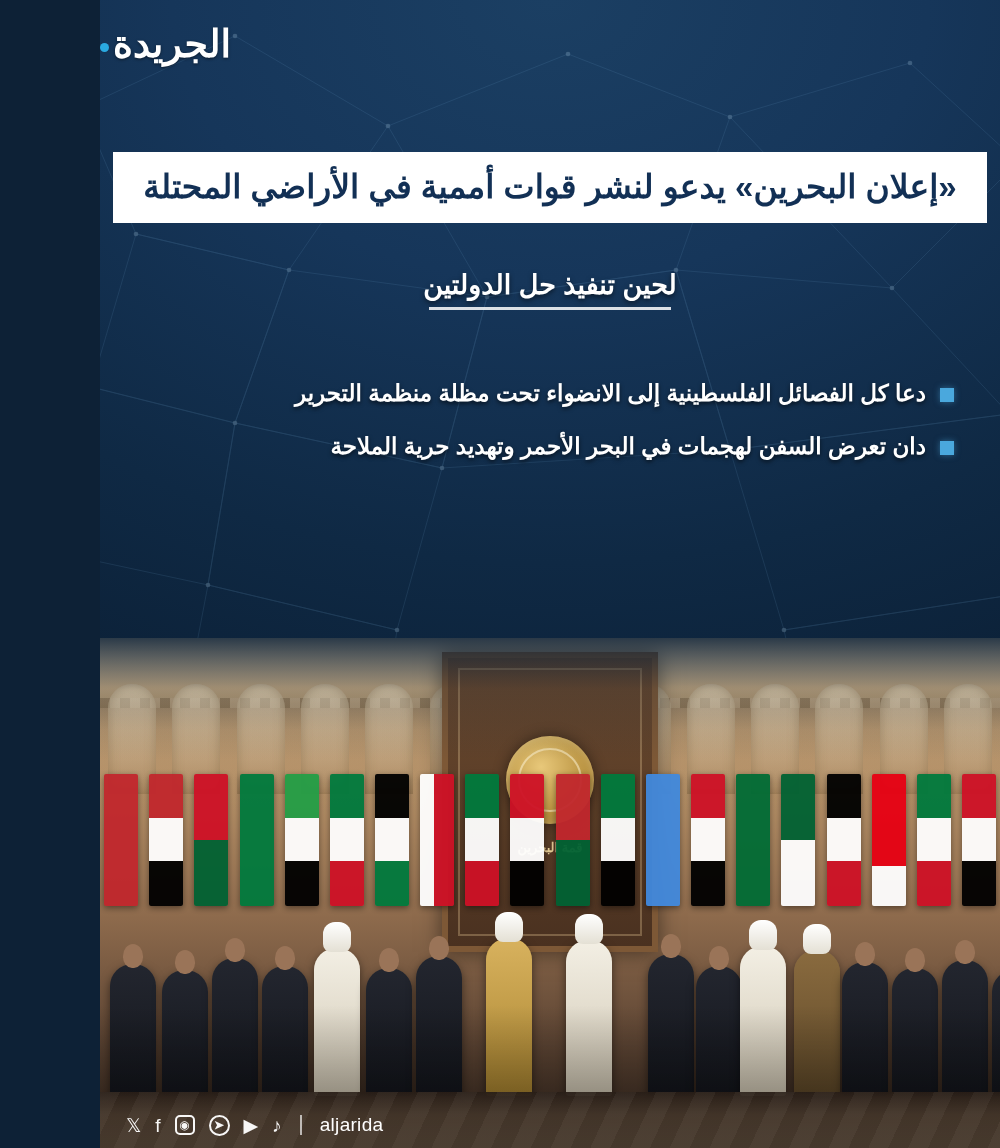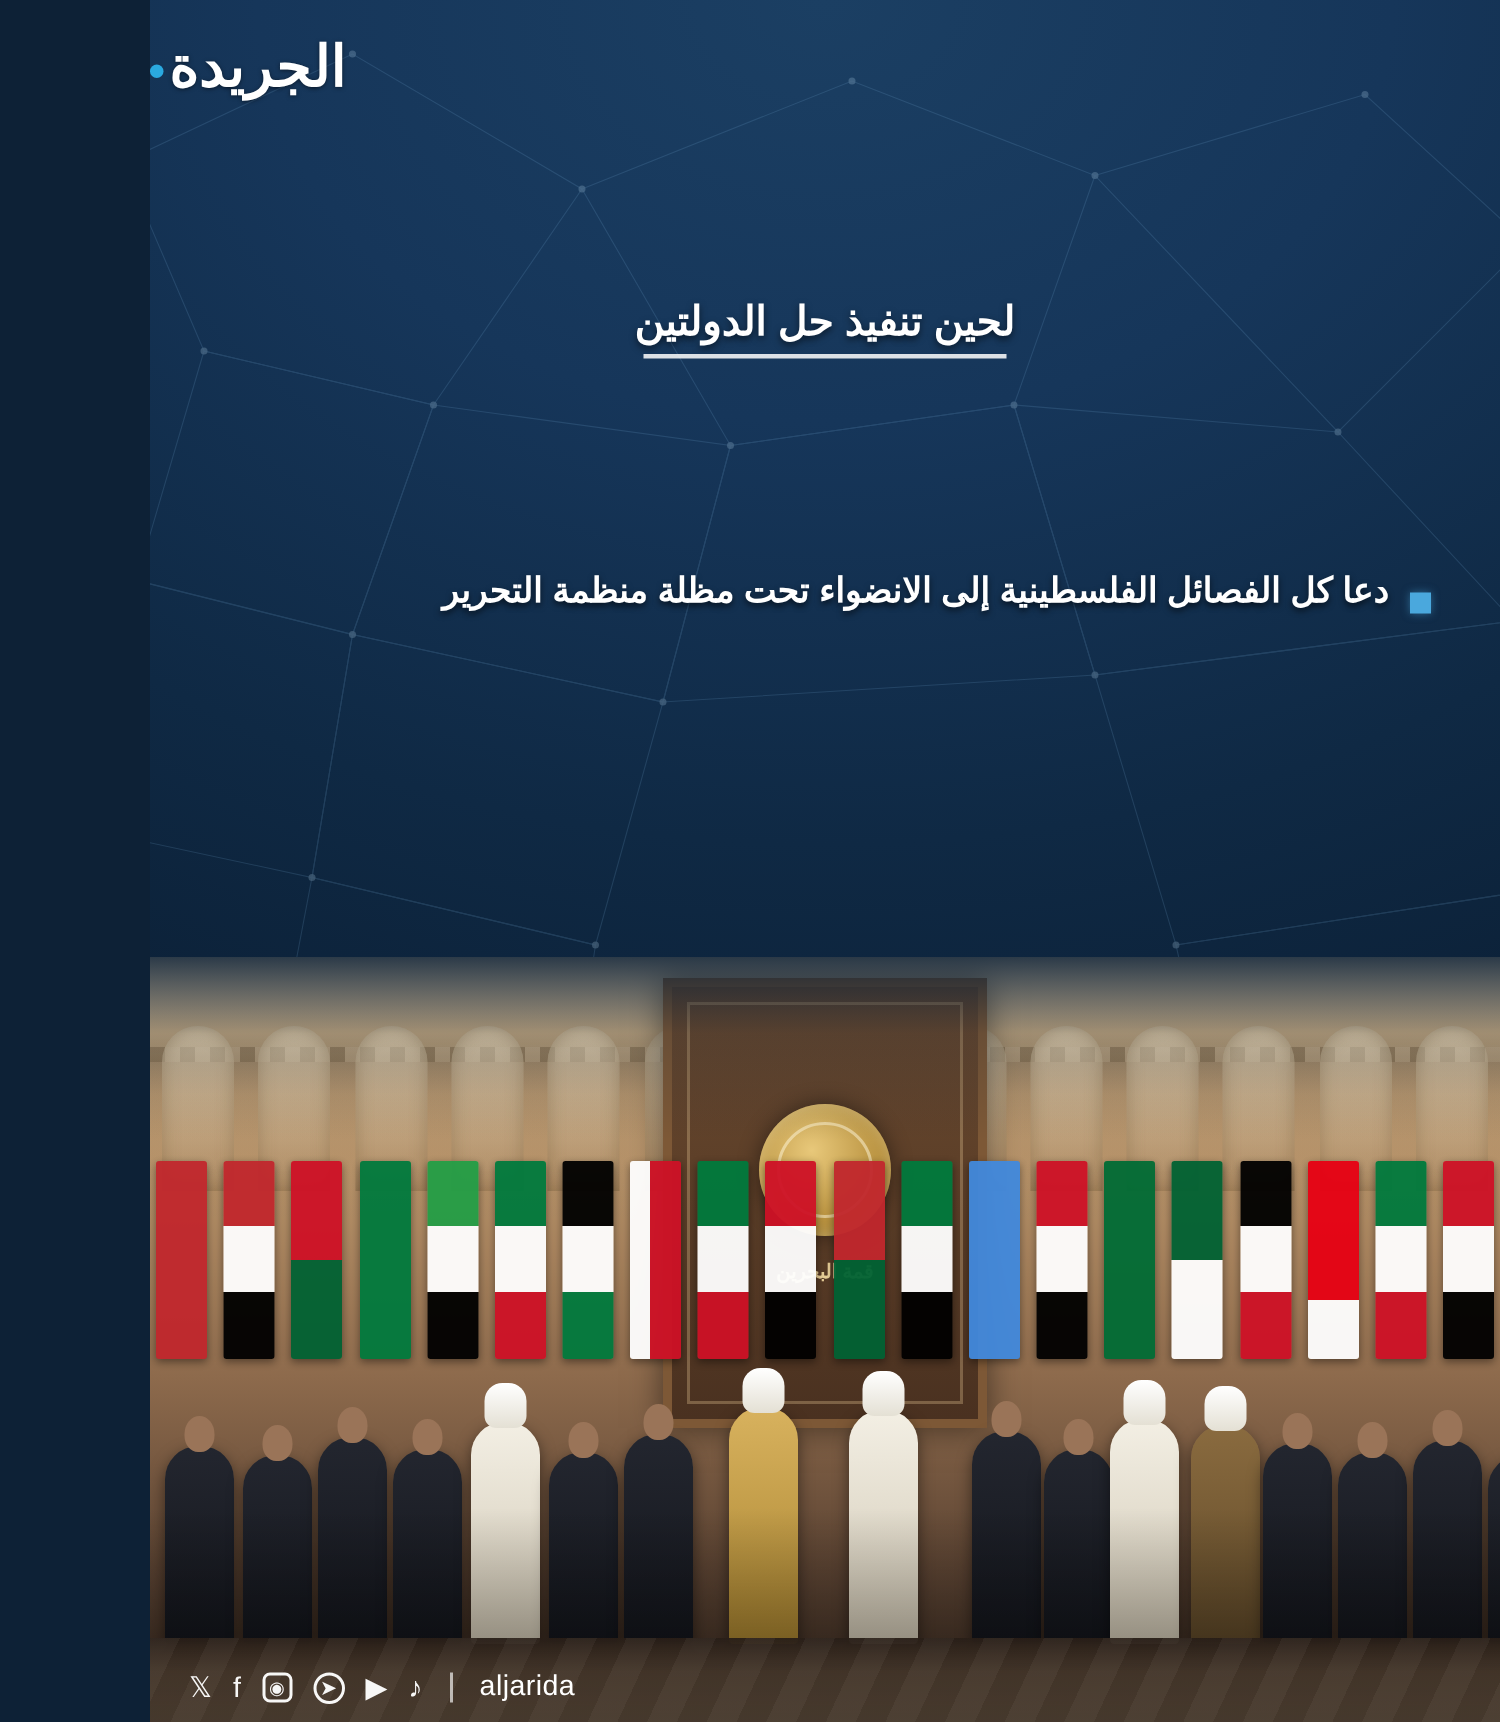--- a/index.html
+++ b/index.html
@@ -84,21 +84,21 @@
   
   .bullets {
     position: absolute;
     top: 378px;
     right: 46px;
     left: 46px;
     direction: rtl;
   }
   .bullet {
     display: flex;
-    align-items: flex-end;
+    align-items: flex-start;
     justify-content: flex-start;
     margin-bottom: 22px;
   }
   .bullet-square {
     width: 14px; height: 14px;
     background: #4aa8dd;
     margin-top: 10px;
     margin-left: 14px;
     flex: 0 0 auto;
     box-shadow: 0 0 6px rgba(74,168,221,.5);
@@ -325,27 +325,32 @@
       <circle cx="800" cy="880" r="2.6"></circle>
         <circle cx="260" cy="1090" r="2.6"></circle>
     </g>
   </svg>
 
   <div class="logo">
     <span class="logo-text">الجريدة</span><span class="logo-dot"></span>
   </div>
 
   <div class="headline-wrap">
+    <div class="headline-main">«إعلان البحرين» يدعو لنشر قوات أممية في الأراضي المحتلة</div>
     <div class="headline-sub"><span class="underline">لحين تنفيذ حل الدولتين</span></div>
   </div>
 
   <div class="bullets">
     <div class="bullet">
       <span class="bullet-square"></span>
       <span class="bullet-text">دعا كل الفصائل الفلسطينية إلى الانضواء تحت مظلة منظمة التحرير</span>
+    </div>
+    <div class="bullet">
+      <span class="bullet-square"></span>
+      <span class="bullet-text">دان تعرض السفن لهجمات في البحر الأحمر وتهديد حرية الملاحة</span>
     </div>
   </div>
 
   <div class="photo">
     <div class="hall"></div>
     <div class="ceiling"></div>
 
     <div class="arches">
       <div class="arch"></div>
       <div class="arch"></div>

